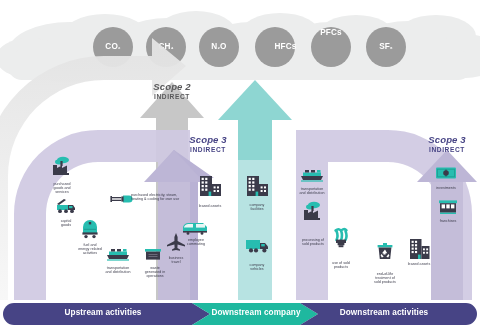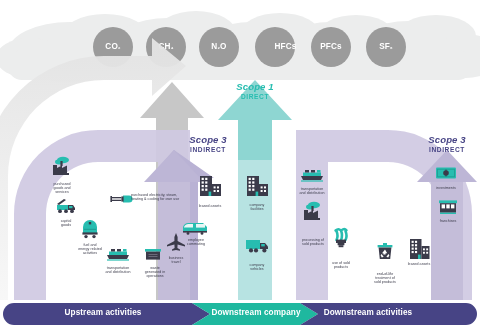--- a/index.html
+++ b/index.html
@@ -49,21 +49,21 @@
       <circle cx="275" cy="47" r="20"></circle>
       <circle cx="331" cy="47" r="20"></circle>
       <circle cx="386" cy="47" r="20"></circle>
     </g>
   </svg>
 
   <div class="lbl gaslabel ctr" style="left:113px;top:42px;">CO<tspan style="font-size:5.6px;">₂</tspan></div>
   <div class="lbl gaslabel ctr" style="left:166px;top:42px;">CH<span style="font-size:5.6px;">₄</span></div>
   <div class="lbl gaslabel ctr" style="left:219px;top:42px;">N<span style="font-size:5.6px;">₂</span>O</div>
   <div class="lbl gaslabel ctr" style="left:275px;top:42px;padding-left:21px;">HFCs</div>
-  <div class="lbl gaslabel ctr" style="left:331px;top:42px;">PFCs</div>
+  <div class="lbl gaslabel ctr" style="left:331px;top:28px;">PFCs</div>
   <div class="lbl gaslabel ctr" style="left:386px;top:42px;">SF<span style="font-size:5.6px;">₆</span></div>
 
   <svg class="layer" viewBox="0 0 480 327">
 
     <defs>
       <linearGradient id="gGray" x1="0" y1="0" x2="0" y2="1">
         <stop offset="0%" stop-color="#e3e3e3"></stop>
         <stop offset="100%" stop-color="#f7f7f7"></stop>
       </linearGradient>
       <linearGradient id="gPurp" x1="0" y1="0" x2="0" y2="1">
@@ -88,23 +88,23 @@
     <path d="M 158 178 L 190 178 L 190 300 L 158 300 Z" fill="#c4bdd9"></path>
     <path d="M 174 150 L 144 182 L 204 182 Z" fill="#bdb6d6"></path>
 
     <path d="M 472 300 L 472 214 A 84 84 0 0 0 388 130 L 296 130 L 296 300 L 328 300 L 328 162
              L 388 162 A 52 52 0 0 1 440 214 L 440 300 Z" fill="#cfc9e2" opacity="0.92"></path>
 
     <path d="M 447 150 L 417 182 L 477 182 Z" fill="#bdb6d6"></path>
     <path d="M 431 182 L 463 182 L 463 300 L 431 300 Z" fill="#c4bdd9"></path>
   </svg>
 
-  <div class="lbl ctr" style="left:255px;top:82px;width:70px;">
-    <div class="scope-it" style="color:#27bdb0;">Scope 1</div>
-    <div class="scope-sub" style="color:#27bdb0;">DIRECT</div>
+  <div class="lbl ctr" style="left:172px;top:82px;width:70px;">
+    <div class="scope-it" style="color:#58585a;">Scope 2</div>
+    <div class="scope-sub" style="color:#58585a;">INDIRECT</div>
   </div>
   <div class="lbl ctr" style="left:208px;top:135px;width:66px;">
     <div class="scope-it" style="color:#474485;">Scope 3</div>
     <div class="scope-sub" style="color:#474485;">INDIRECT</div>
   </div>
   <div class="lbl ctr" style="left:447px;top:135px;width:66px;">
     <div class="scope-it" style="color:#474485;">Scope 3</div>
     <div class="scope-sub" style="color:#474485;">INDIRECT</div>
   </div>
 
@@ -328,15 +328,15 @@
   <div class="lbl micro ctr" style="left:446px;top:186px;width:44px;">investments</div>
 
   <svg class="layer" viewBox="0 0 480 327">
     <path d="M 14 303 L 192 303 L 210 314 L 192 325 L 14 325 A 11 11 0 0 1 14 303 Z" fill="#474485"></path>
     <path d="M 192 303 L 300 303 L 318 314 L 300 325 L 192 325 L 210 314 Z" fill="#1fb89f"></path>
     <path d="M 300 303 L 466 303 A 11 11 0 0 1 466 325 L 300 325 L 318 314 Z" fill="#474485"></path>
   </svg>
 
   <div class="lbl barlabel ctr" style="left:103px;top:308px;">Upstream activities</div>
   <div class="lbl barlabel ctr" style="left:256px;top:308px;">Downstream company</div>
-  <div class="lbl barlabel ctr" style="left:368px;top:308px;">Downstream activities</div>
+  <div class="lbl barlabel ctr" style="left:384px;top:308px;">Downstream activities</div>
 
 </div>
 
 </body></html>

